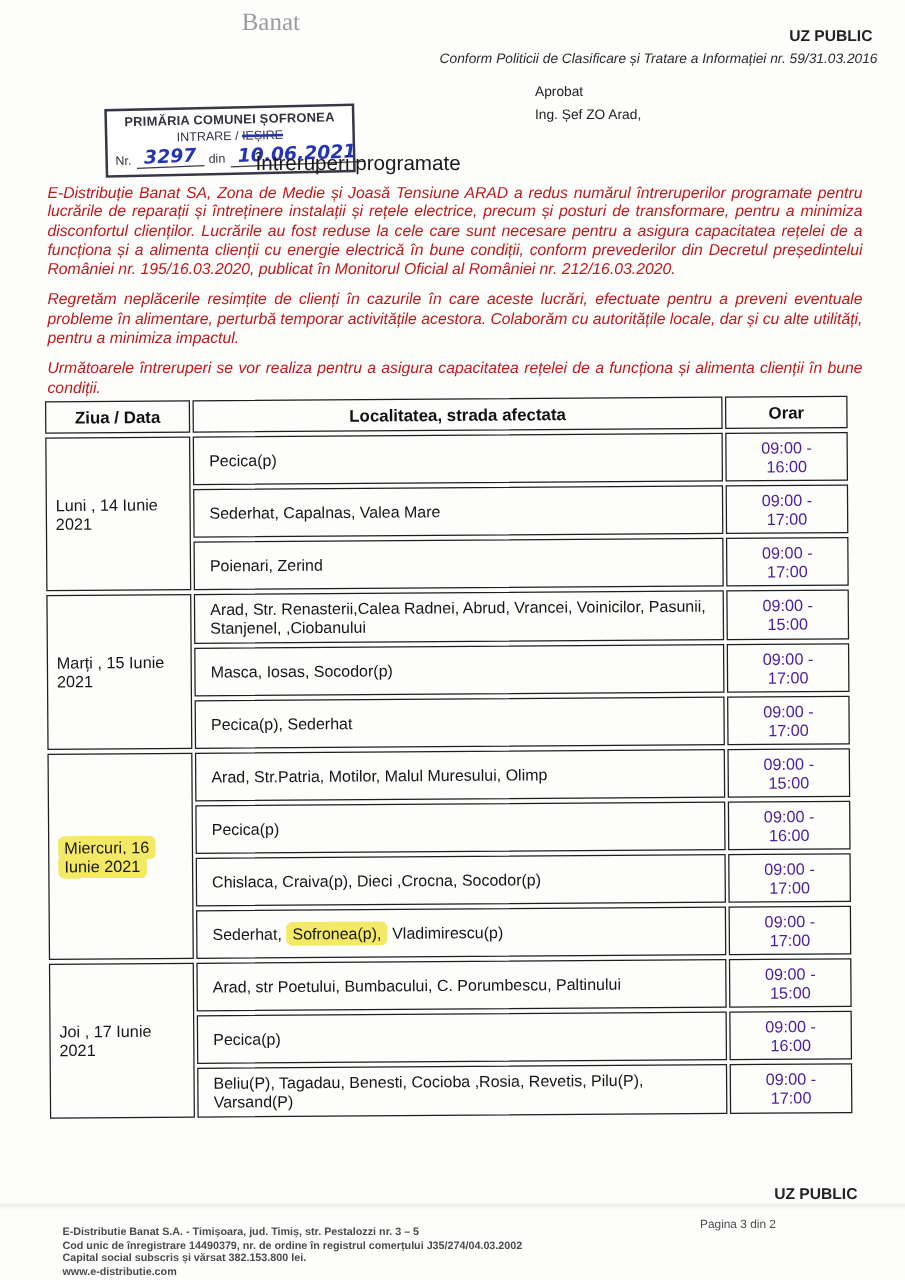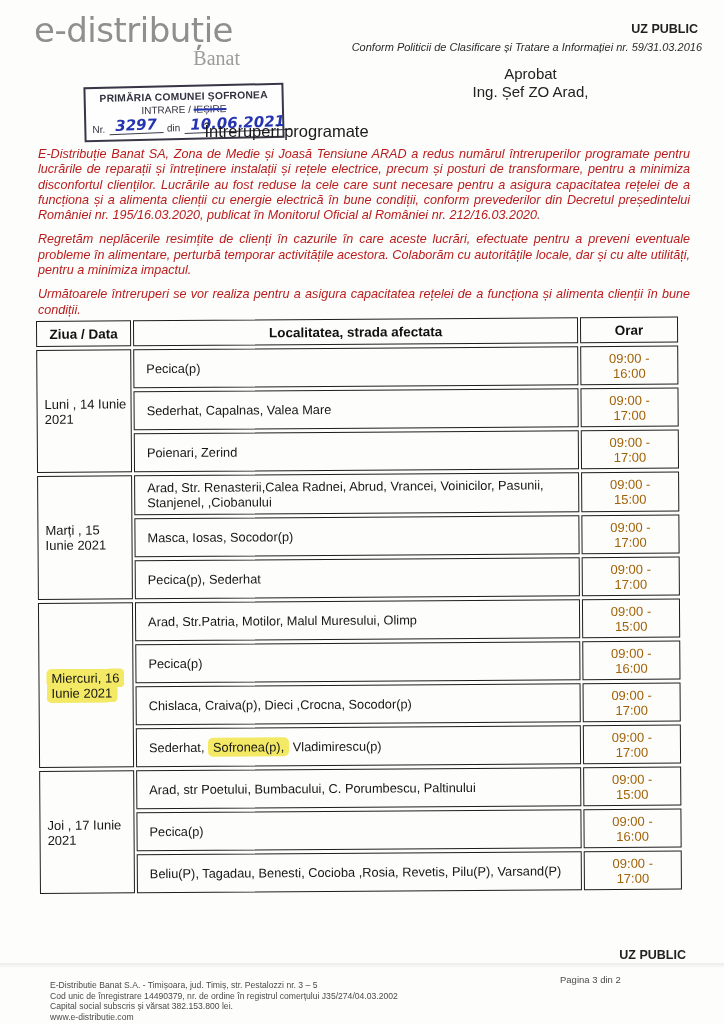--- a/index.html
+++ b/index.html
@@ -14,21 +14,21 @@
   .page { position:absolute; inset:0; background:#fdfdfc; }
 
   
   .logo { position:absolute; left:34px; top:10px; width:214px; }
   .logo-main { font-family:"DejaVu Sans", sans-serif; font-size:34px; color:#8f8f8f; letter-spacing:-0.5px; }
   .logo-sub { font-family:Liberation Serif, serif; font-size:20px; color:#9c9c9c; text-align:right; padding-right:8px; margin-top:-3px; }
 
   .uz-public-top { position:absolute; top:22px; right:26px; font-size:12.5px; font-weight:bold; color:#222; }
   .classification { position:absolute; top:41px; right:22px; font-size:11px; font-style:italic; color:#2a2a2a; }
 
-  .approval { position:absolute; top:65px; left:428px; width:205px; text-align:center; font-size:15px; line-height:18px; color:#222; }
+  .approval { position:absolute; top:65px; left:428px; width:205px; font-size:11px; line-height:18px; color:#222; }
 
   
   .stamp {
     position:absolute; left:84px; top:85px; width:200px;
     border:2px solid #363646; padding:4px 6px 5px 6px;
     transform:rotate(-1.3deg); color:#32323f; background:rgba(255,255,255,.6);
   }
   .stamp-authority { font-size:10.3px; font-weight:bold; text-align:center; letter-spacing:.2px; }
   .stamp-direction { font-size:10px; text-align:center; margin-top:2px; }
   .stamp-struck { text-decoration:line-through; text-decoration-color:var(--handwriting,#2534b0); text-decoration-thickness:2px; }
@@ -51,46 +51,45 @@
   .paragraphs p.p3 { margin-top:9px; }
 
   
   .sched-table {
     position:absolute; left:38px; top:318px; width:646px;
     border-collapse:separate; border-spacing:2px 3px;
     transform:rotate(-0.4deg); transform-origin:left bottom;
   }
   .sched-table th, .sched-table td { border:1.6px solid #1e1e1e; background:#fdfdfc; }
   .sched-table th { height:26px; font-size:13.5px; font-weight:bold; text-align:center; color:#111; }
-  th.col-day { width:95px;margin-left:30px; }
+  th.col-day { width:116px;margin-left:30px; }
   th.col-orar { width:98px; }
   td.day-cell { font-size:13px; padding:4px 3px 4px 7px; vertical-align:middle; color:#161616; }
   td.loc-cell { font-size:12.8px; padding:4px 10px 4px 12px; vertical-align:middle; height:39px; color:#161616; }
-  td.orar-cell { font-size:13px; text-align:center; vertical-align:middle; padding:3px 13px; color:#a16207; }
+  td.orar-cell { font-size:13px; text-align:center; vertical-align:middle; padding:3px 13px; color:#4c1d95; }
   .hl {
     background:var(--highlight,#f3e964);
     border-radius:5px; padding:2px 5px;
     -webkit-box-decoration-break:clone; box-decoration-break:clone;
   }
 
   .uz-public-bottom { position:absolute; top:948px; right:38px; font-size:12.5px; font-weight:bold; color:#222; }
 
   
   .scan-shadow { position:absolute; top:963px; left:0; width:724px; height:5px;
     background:linear-gradient(#e7e7e4, rgba(255,255,255,0)); opacity:.8; }
   .page-number { position:absolute; top:974px; left:560px; font-size:9.5px; color:#4c4c4c; }
-  .footer-lines { position:absolute; top:980px; left:50px; font-size:8.6px; line-height:10.6px; color:#4a4a4a; }
+  .footer-lines { position:absolute; top:980px; left:50px; font-size:8.6px; line-height:10.6px; color:#4a4a4a;font-weight:bold; }
 </style>
 </head>
 <body>
 
 <div class="page">
 
   <div class="logo">
-    <div class="logo-main">e-distribuție</div>
     <div class="logo-sub">Banat</div>
   </div>
 
   <div class="uz-public-top">UZ PUBLIC</div>
   <div class="classification">Conform Politicii de Clasificare și Tratare a Informației nr. 59/31.03.2016</div>
 
   <div class="approval">
     <div>Aprobat</div>
     <div>Ing. Șef ZO Arad,</div>
   </div>

